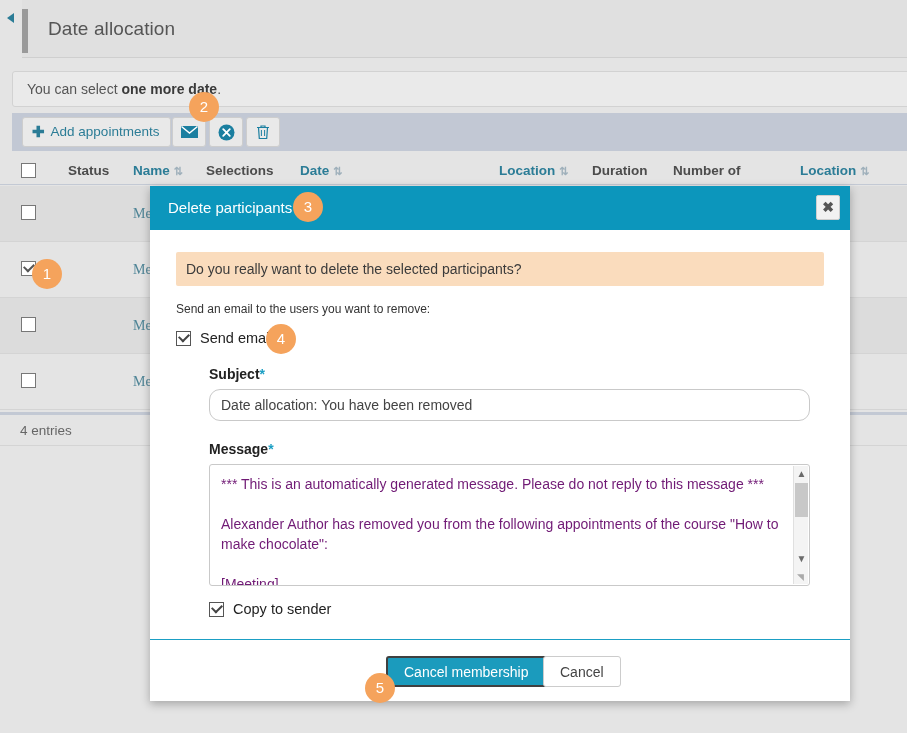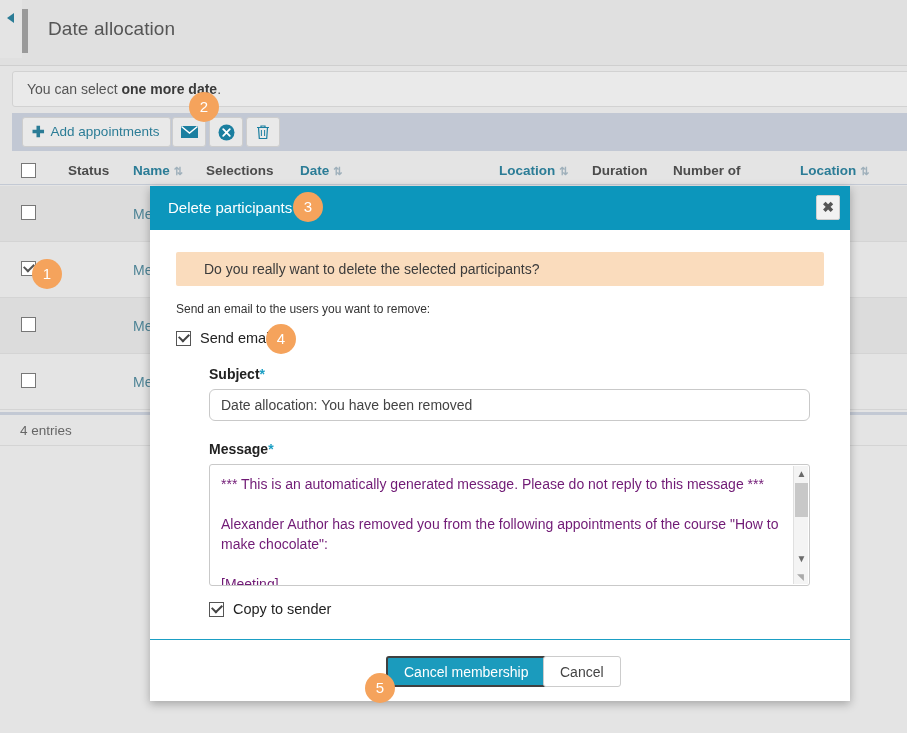--- a/index.html
+++ b/index.html
@@ -8,21 +8,21 @@
     width: 907px; height: 733px;
     font-family: "Liberation Sans", sans-serif;
     font-size: 14px;
     background: #e4e4e4;
     overflow: hidden;
   }
   #app { position: relative; width: 907px; height: 733px; background: #e4e4e4; }
 
   
   .titlebar {
-    position: absolute; left: 0; top: 0; width: 907px; height: 66px;
+    position: absolute; left: 0; top: 0; width: 907px; height: 58px;
     background: #e0e0e0;
     border-bottom: 1px solid #cfcfcf;
   }
   .collapse-arrow {
     position: absolute; left: 0; top: 0; width: 22px; height: 58px;
     background: #e4e4e4; cursor: pointer;
   }
   .collapse-arrow .tri {
     position: absolute; left: 7px; top: 13px;
     width: 0; height: 0;
@@ -99,21 +99,21 @@
     border: 1px solid #777; cursor: pointer;
   }
   .row .cb.checked::after {
     content: ""; position: absolute; left: 2px; top: 1px;
     width: 8px; height: 5px;
     border-left: 2px solid #555; border-bottom: 2px solid #555;
     transform: rotate(-45deg);
   }
   .row .cellname {
     position: absolute; left: 133px; top: 0; height: 56px; line-height: 56px;
-    color: #4e8496; font-size: 14px;
+    color: #4e8496; font-size: 14px; font-family: Liberation Serif, serif;
   }
   .tfoot {
     position: absolute; left: 0; width: 907px; height: 34px;
     background: #e4e4e4; border-top: 3px solid #c3c9d4;
     border-bottom: 1px solid #d4d4d4;
   }
   .tfoot .entries {
     position: absolute; left: 20px; top: 0; height: 31px; line-height: 31px;
     color: #666; font-size: 13.5px;
   }
@@ -134,42 +134,42 @@
   .modal-close {
     position: absolute; right: 10px; top: 9px;
     width: 24px; height: 25px; background: #f2f2f2;
     border: 1px solid #cfcfcf; border-radius: 2px;
     color: #555; font-size: 14px; line-height: 23px; text-align: center;
     cursor: pointer; font-weight: bold;
   }
   .modal-body { padding: 22px 26px 0 26px; }
   .alert {
     background: #fadcbd; color: #3b3b3b;
-    padding: 9px 28px; font-size: 14px; border-radius: 2px;
+    padding: 9px 10px; font-size: 14px; border-radius: 2px;
   }
   .lead { margin-top: 16px; color: #333; font-size: 12px; }
   .chk-line { margin-top: 14px; display: flex; align-items: center; }
   .chk {
     position: relative; width: 15px; height: 15px;
     background: #fff; border: 1px solid #555; margin-right: 9px;
     cursor: pointer; flex: 0 0 auto;
   }
   .chk.checked::after {
     content: ""; position: absolute; left: 2px; top: 1px;
     width: 8px; height: 5px;
     border-left: 2px solid #444; border-bottom: 2px solid #444;
     transform: rotate(-45deg);
   }
   .chk-label { font-size: 14.5px; color: #222; }
   .field { margin-top: 20px; padding-left: 33px; padding-right: 14px; }
   .field-label { font-size: 14px; font-weight: bold; color: #222; margin-bottom: 7px; }
   .req { color: #1b9fc4; font-weight: bold; }
   .text-input {
     width: 100%; height: 32px;
-    border: 1px solid #c9c9c9; border-radius: 6px;
+    border: 1px solid #c9c9c9; border-radius: 11px;
     padding: 0 11px; font-family: inherit; font-size: 14px; color: #444;
     background: #fff; outline: none;
   }
   .ta-wrap { position: relative; }
   .textarea {
     width: 100%; height: 122px;
     border: 1px solid #c9c9c9; border-radius: 3px;
     padding: 9px 26px 9px 11px;
     font-family: inherit; font-size: 14px; color: #701a75; line-height: 20px;
     background: #fff; outline: none; resize: none; overflow: hidden;

